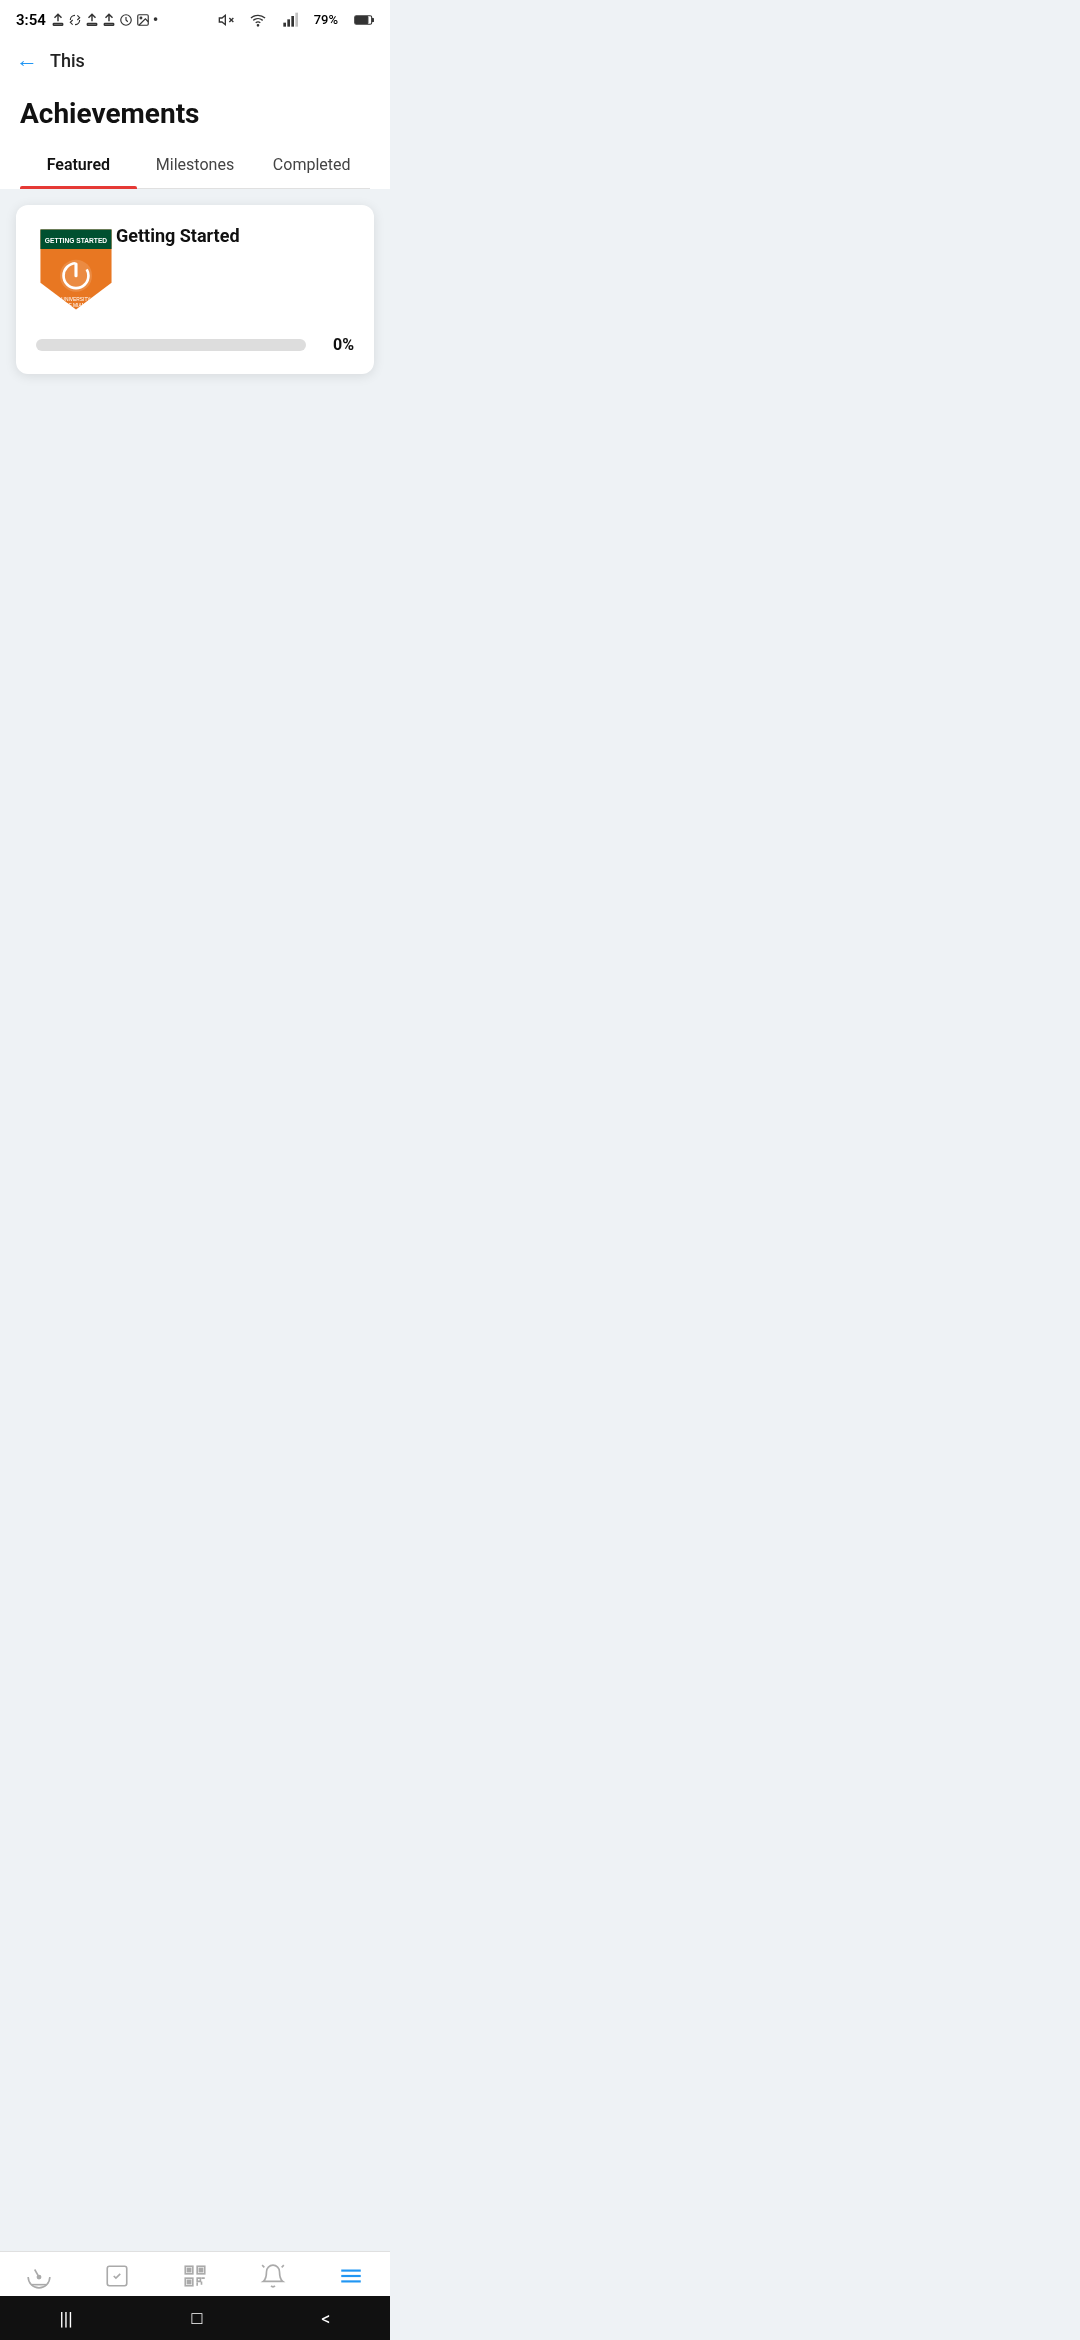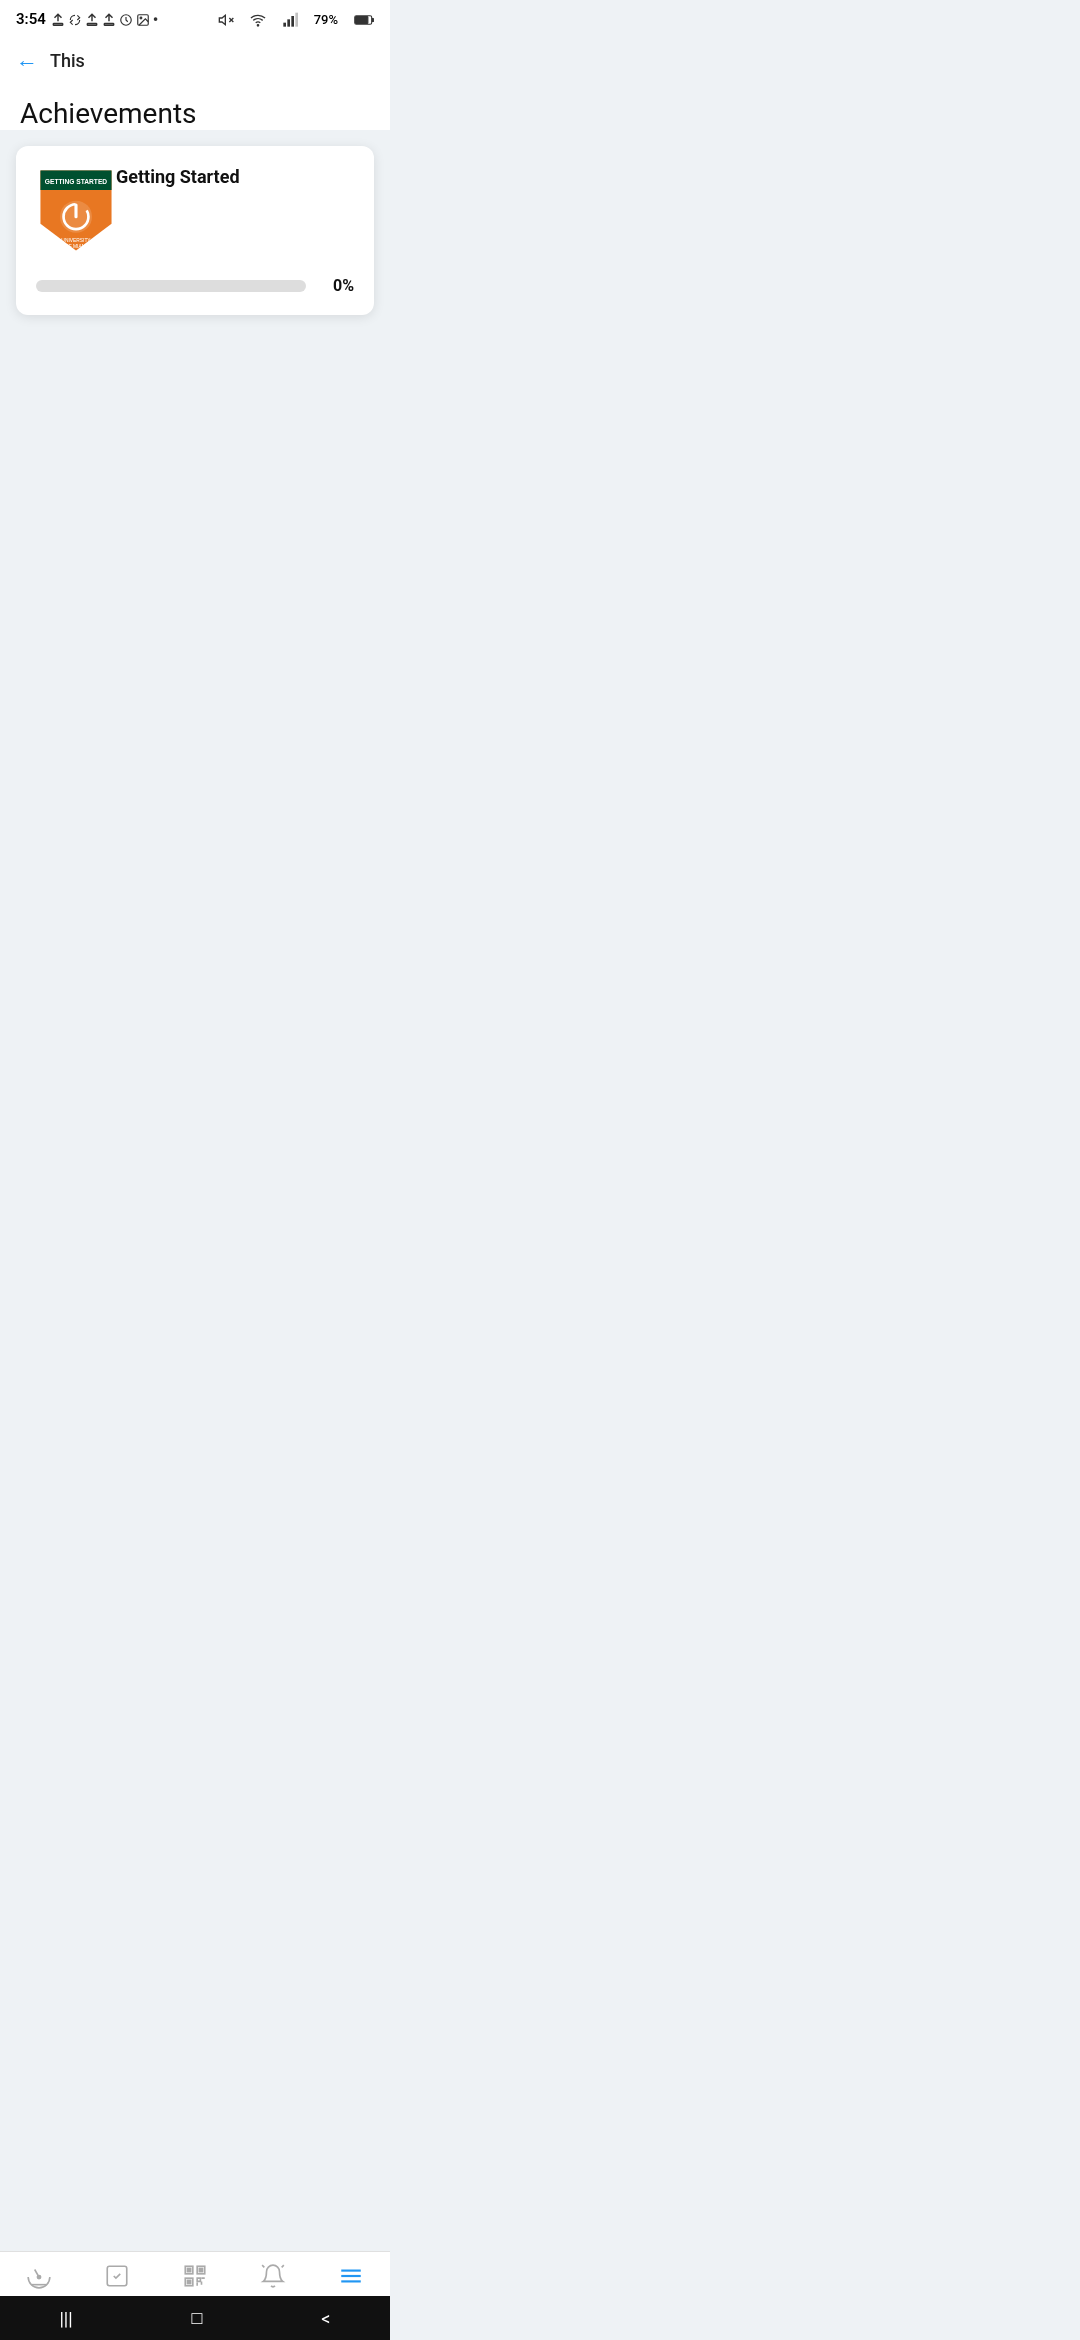--- a/index.html
+++ b/index.html
@@ -19,20 +19,21 @@
       background: white;
       display: flex;
       justify-content: space-between;
       align-items: center;
       padding: 10px 16px 6px;
       font-size: 13px;
       font-weight: 500;
     }
     .status-left {
       display: flex;
+      align-items: center;
       gap: 5px;
     }
     .status-time {
       font-weight: 600;
       font-size: 15px;
     }
     .status-icons {
       display: flex;
       align-items: center;
       gap: 3px;
@@ -66,23 +67,23 @@
       color: #222;
     }
 
     
     .page-content {
       background: white;
       padding: 16px 20px 0;
     }
     .page-title {
       font-size: 28px;
-      font-weight: 400;
+      font-weight: 700;
       color: #111;
-      margin-bottom: 0;
+      margin-bottom: 11px;
     }
     .page-subtitle {
       font-size: 15px;
       color: #555;
       line-height: 1.5;
       margin-bottom: 20px;
     }
 
     
     .tabs {
@@ -307,20 +308,25 @@
 </div>
 
 <div class="header">
   <span class="back-arrow">←</span>
   <span class="header-title">This</span>
 </div>
 
 <div class="page-content">
   <h1 class="page-title">Achievements</h1>
 
+  <div class="tabs">
+    <div class="tab active">Featured</div>
+    <div class="tab">Milestones</div>
+    <div class="tab">Completed</div>
+  </div>
 </div>
 
 <div class="main-area">
 
   <div class="achievement-card">
     <div class="card-top">
 
       <div class="badge-container">
         <svg viewBox="0 0 90 100" xmlns="http://www.w3.org/2000/svg">
 

